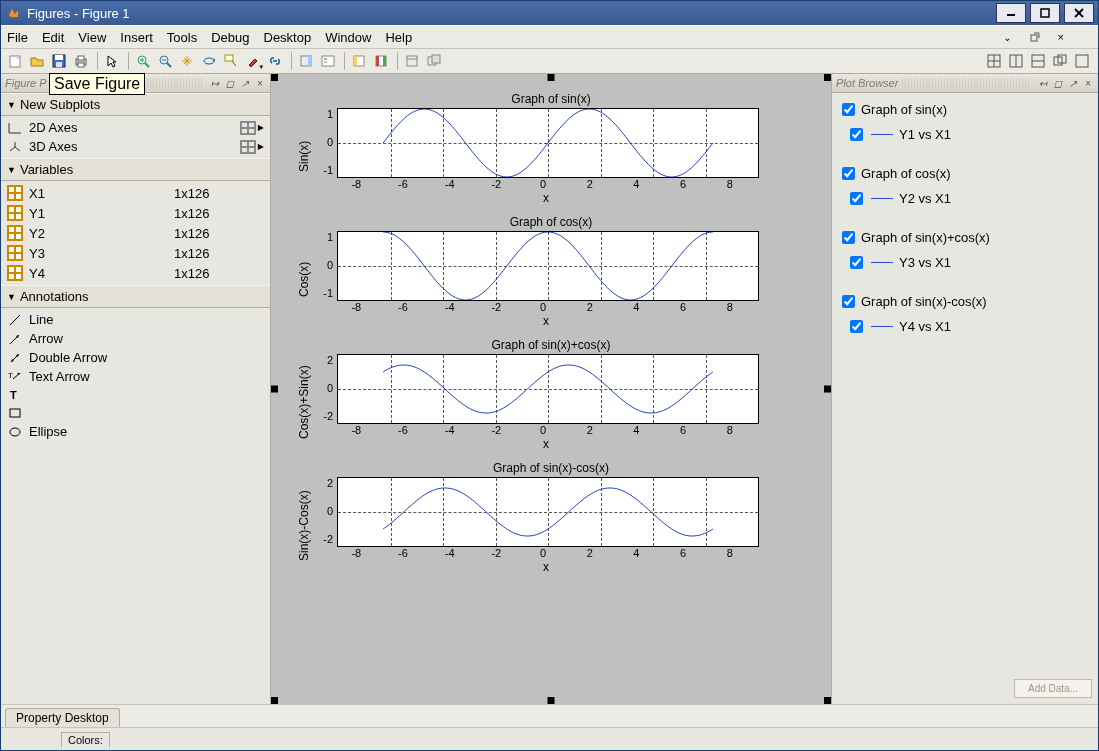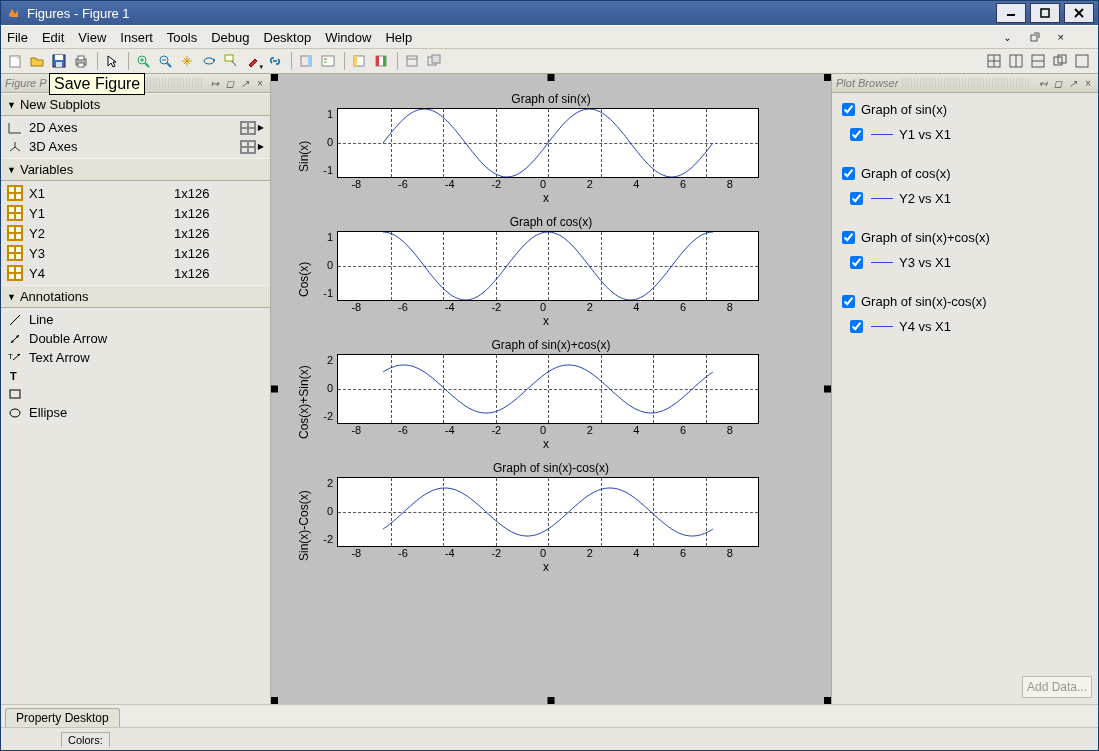--- a/index.html
+++ b/index.html
@@ -40,21 +40,21 @@
   .row .grid-icon{margin-left:auto;width:14px;height:12px;border:1px solid #888;display:grid;grid-template-columns:1fr 1fr;grid-template-rows:1fr 1fr;}
   .row .grid-icon div{border:.5px solid #888;}
   .row .arrow-small{font-size:8px;margin-left:2px;}
   .var-icon{width:14px;height:14px;border:1px solid #c80;background:#ffe;display:grid;grid-template-columns:1fr 1fr;grid-template-rows:1fr 1fr;margin-right:6px;}
   .var-icon div{border:.5px solid #c80;}
   
   .pb-item{display:flex;align-items:center;padding:3px 6px;font-size:13px;}
   .pb-item input{margin-right:6px;}
   .pb-sub{padding-left:14px;}
   .pb-line{display:inline-block;width:22px;height:0;border-top:1.5px solid #2a4bd7;margin:0 6px 0 2px;vertical-align:middle;}
-  .add-data{margin:8px 6px 6px auto;border:1px solid #bdbaaf;background:#f4f2ea;color:#9a988d;padding:3px 4px;font-size:12px;}
+  .add-data{margin:8px 6px 6px auto;border:1px solid #bdbaaf;background:#f4f2ea;color:#9a988d;padding:3px 13px;font-size:10px;}
   .right-body{flex:1;overflow:auto;padding-top:4px;}
   
   .footer{height:22px;background:#eceae4;border-top:1px solid #c8c4b8;display:flex;align-items:flex-end;}
   .footer .tab{border:1px solid #b0ac9e;border-bottom:none;background:#e4e1d6;padding:2px 10px;margin-left:4px;font-size:12px;border-radius:3px 3px 0 0;}
   .status-row{height:22px;border-top:1px solid #c8c4b8;display:flex;align-items:center;padding:0 40px 0 60px;font-size:11px;}
   
   .plots{padding:18px 24px;}
   .plot{margin-bottom:10px;}
   .plot-title{text-align:center;font-size:12px;margin-bottom:2px;}
   .plot-body{display:flex;}
@@ -386,20 +386,29 @@
             <span>Annotations</span>
           </div>
         <div class="section-body" id="annos-body">
             <div class="row">
               <span class="icon">
                 <svg width="14" height="14">
                   <line x1="2" y1="12" x2="12" y2="2" stroke="#000"></line>
                 </svg>
               </span>
               <span class="label">Line</span>
+            </div>
+            <div class="row">
+              <span class="icon">
+                <svg width="14" height="14">
+                  <line x1="2" y1="12" x2="11" y2="3" stroke="#000"></line>
+                  <path d="M11 3 l-3 1 l2 2 z" fill="#000"></path>
+                </svg>
+              </span>
+              <span class="label">Arrow</span>
             </div>
             <div class="row">
               <span class="icon">
                 <svg width="14" height="14">
                   <line x1="3" y1="11" x2="11" y2="3" stroke="#000"></line>
                   <path d="M11 3 l-3 1 l2 2 z" fill="#000"></path>
                   <path d="M3 11 l3 -1 l-2 -2 z" fill="#000"></path>
                 </svg>
               </span>
               <span class="label">Double Arrow</span>

